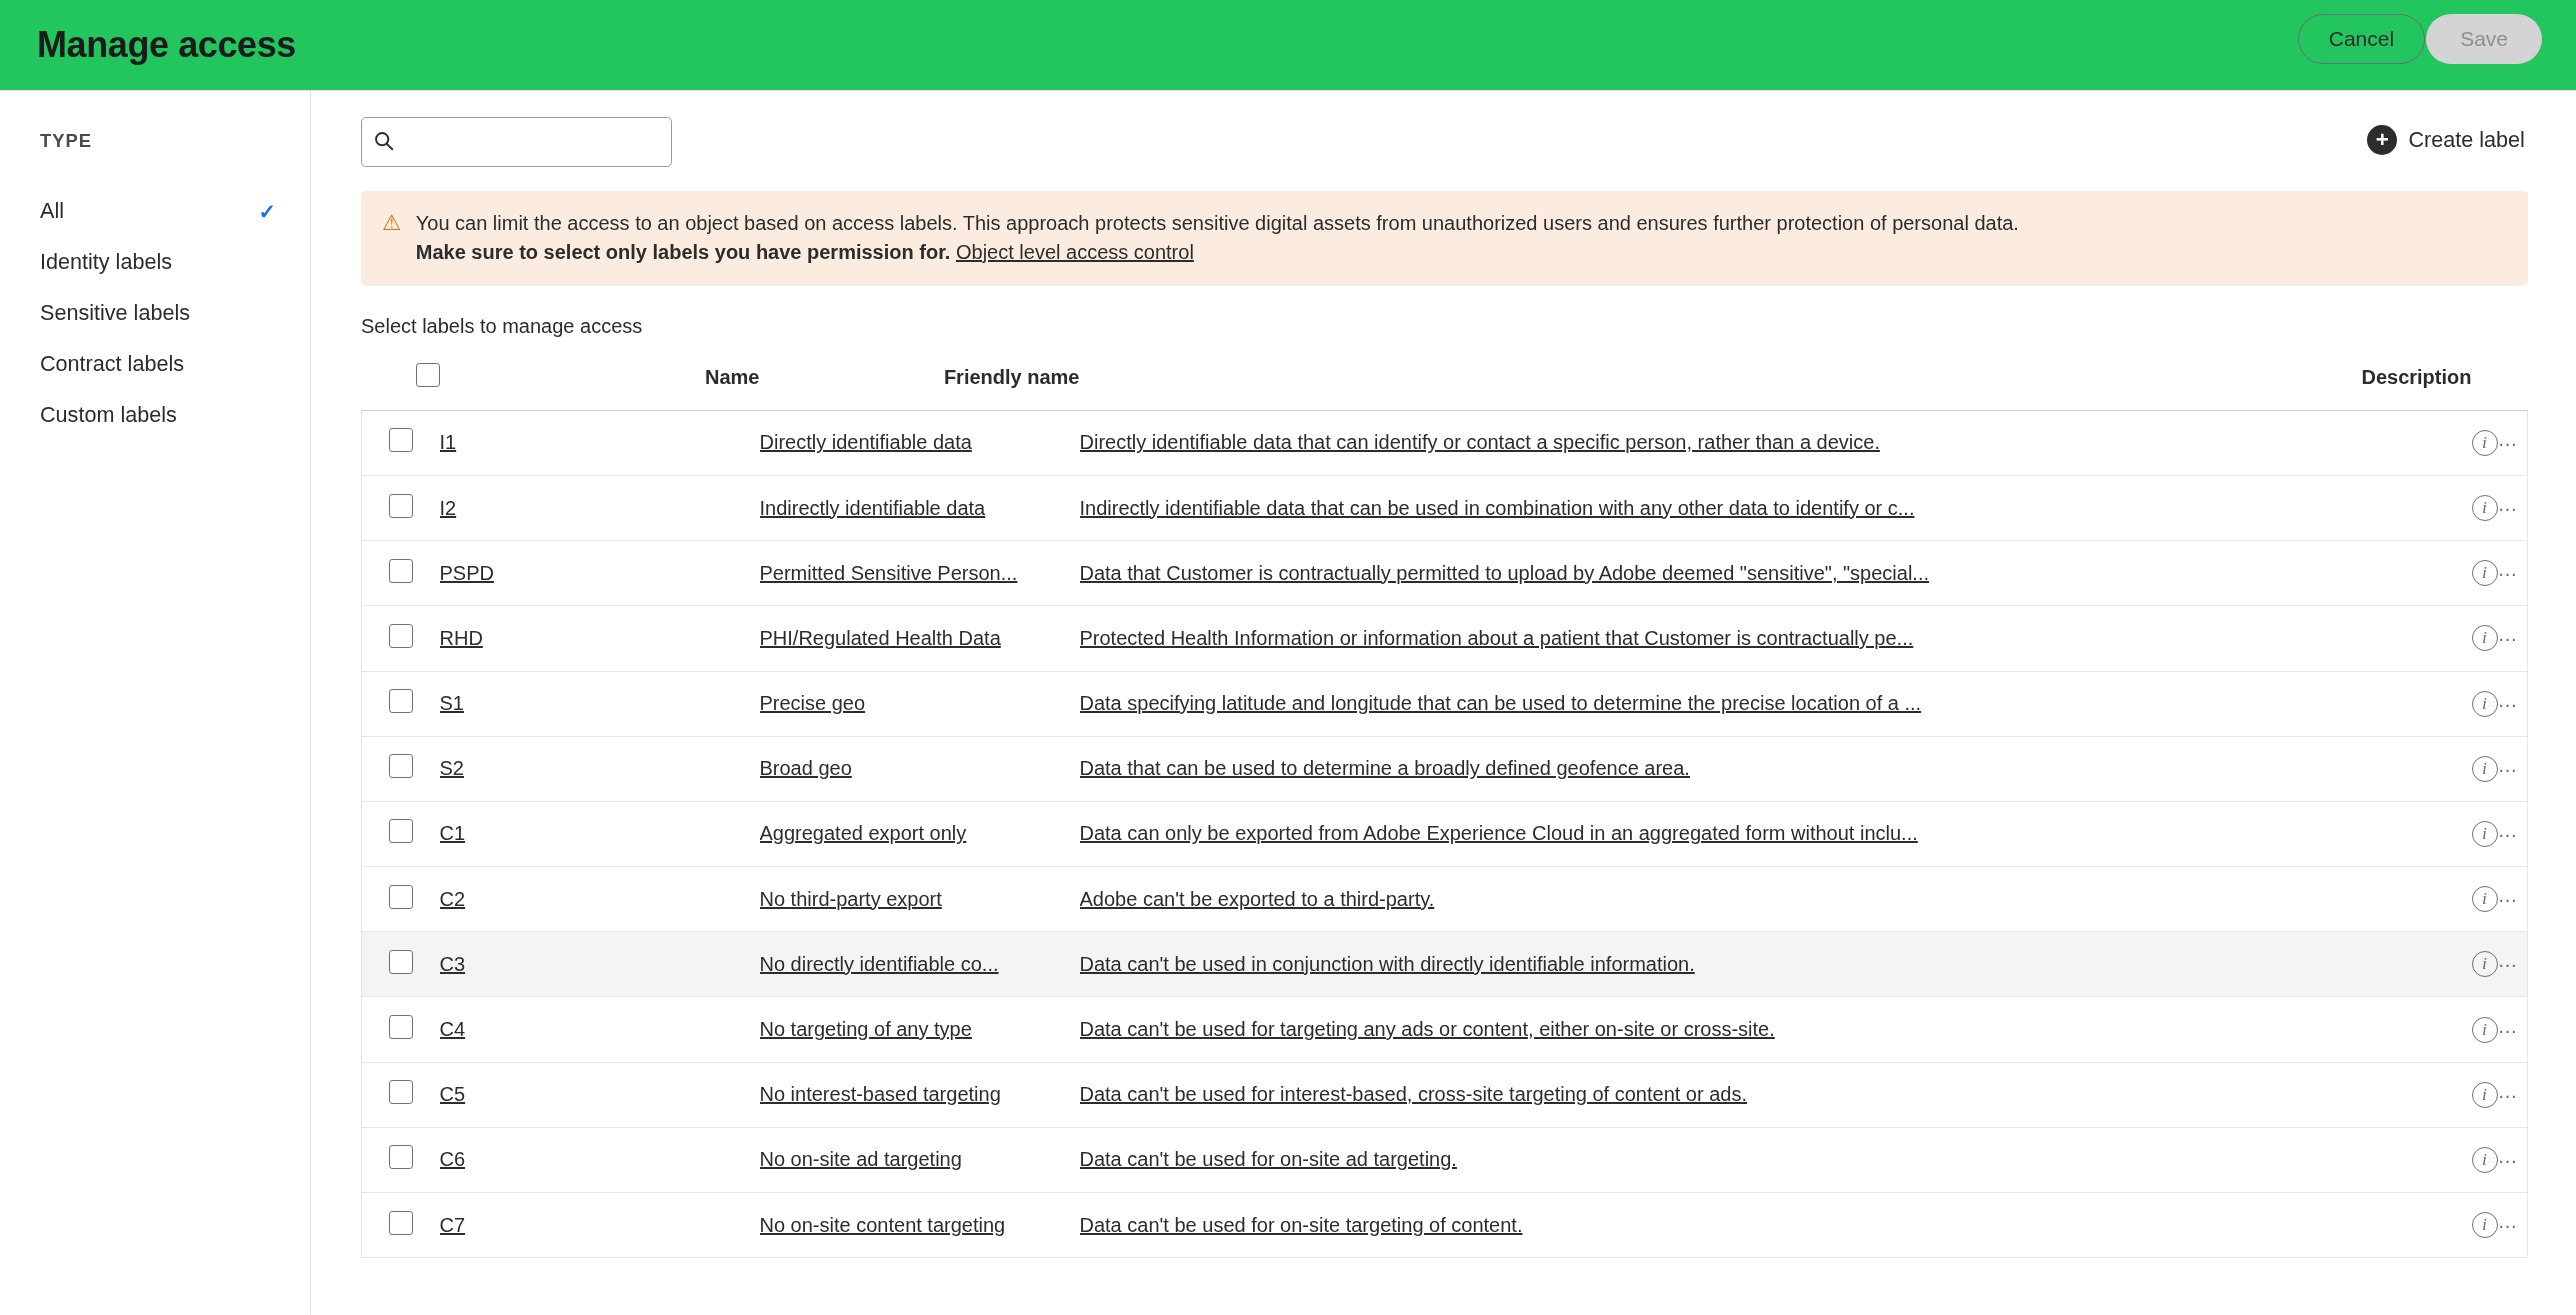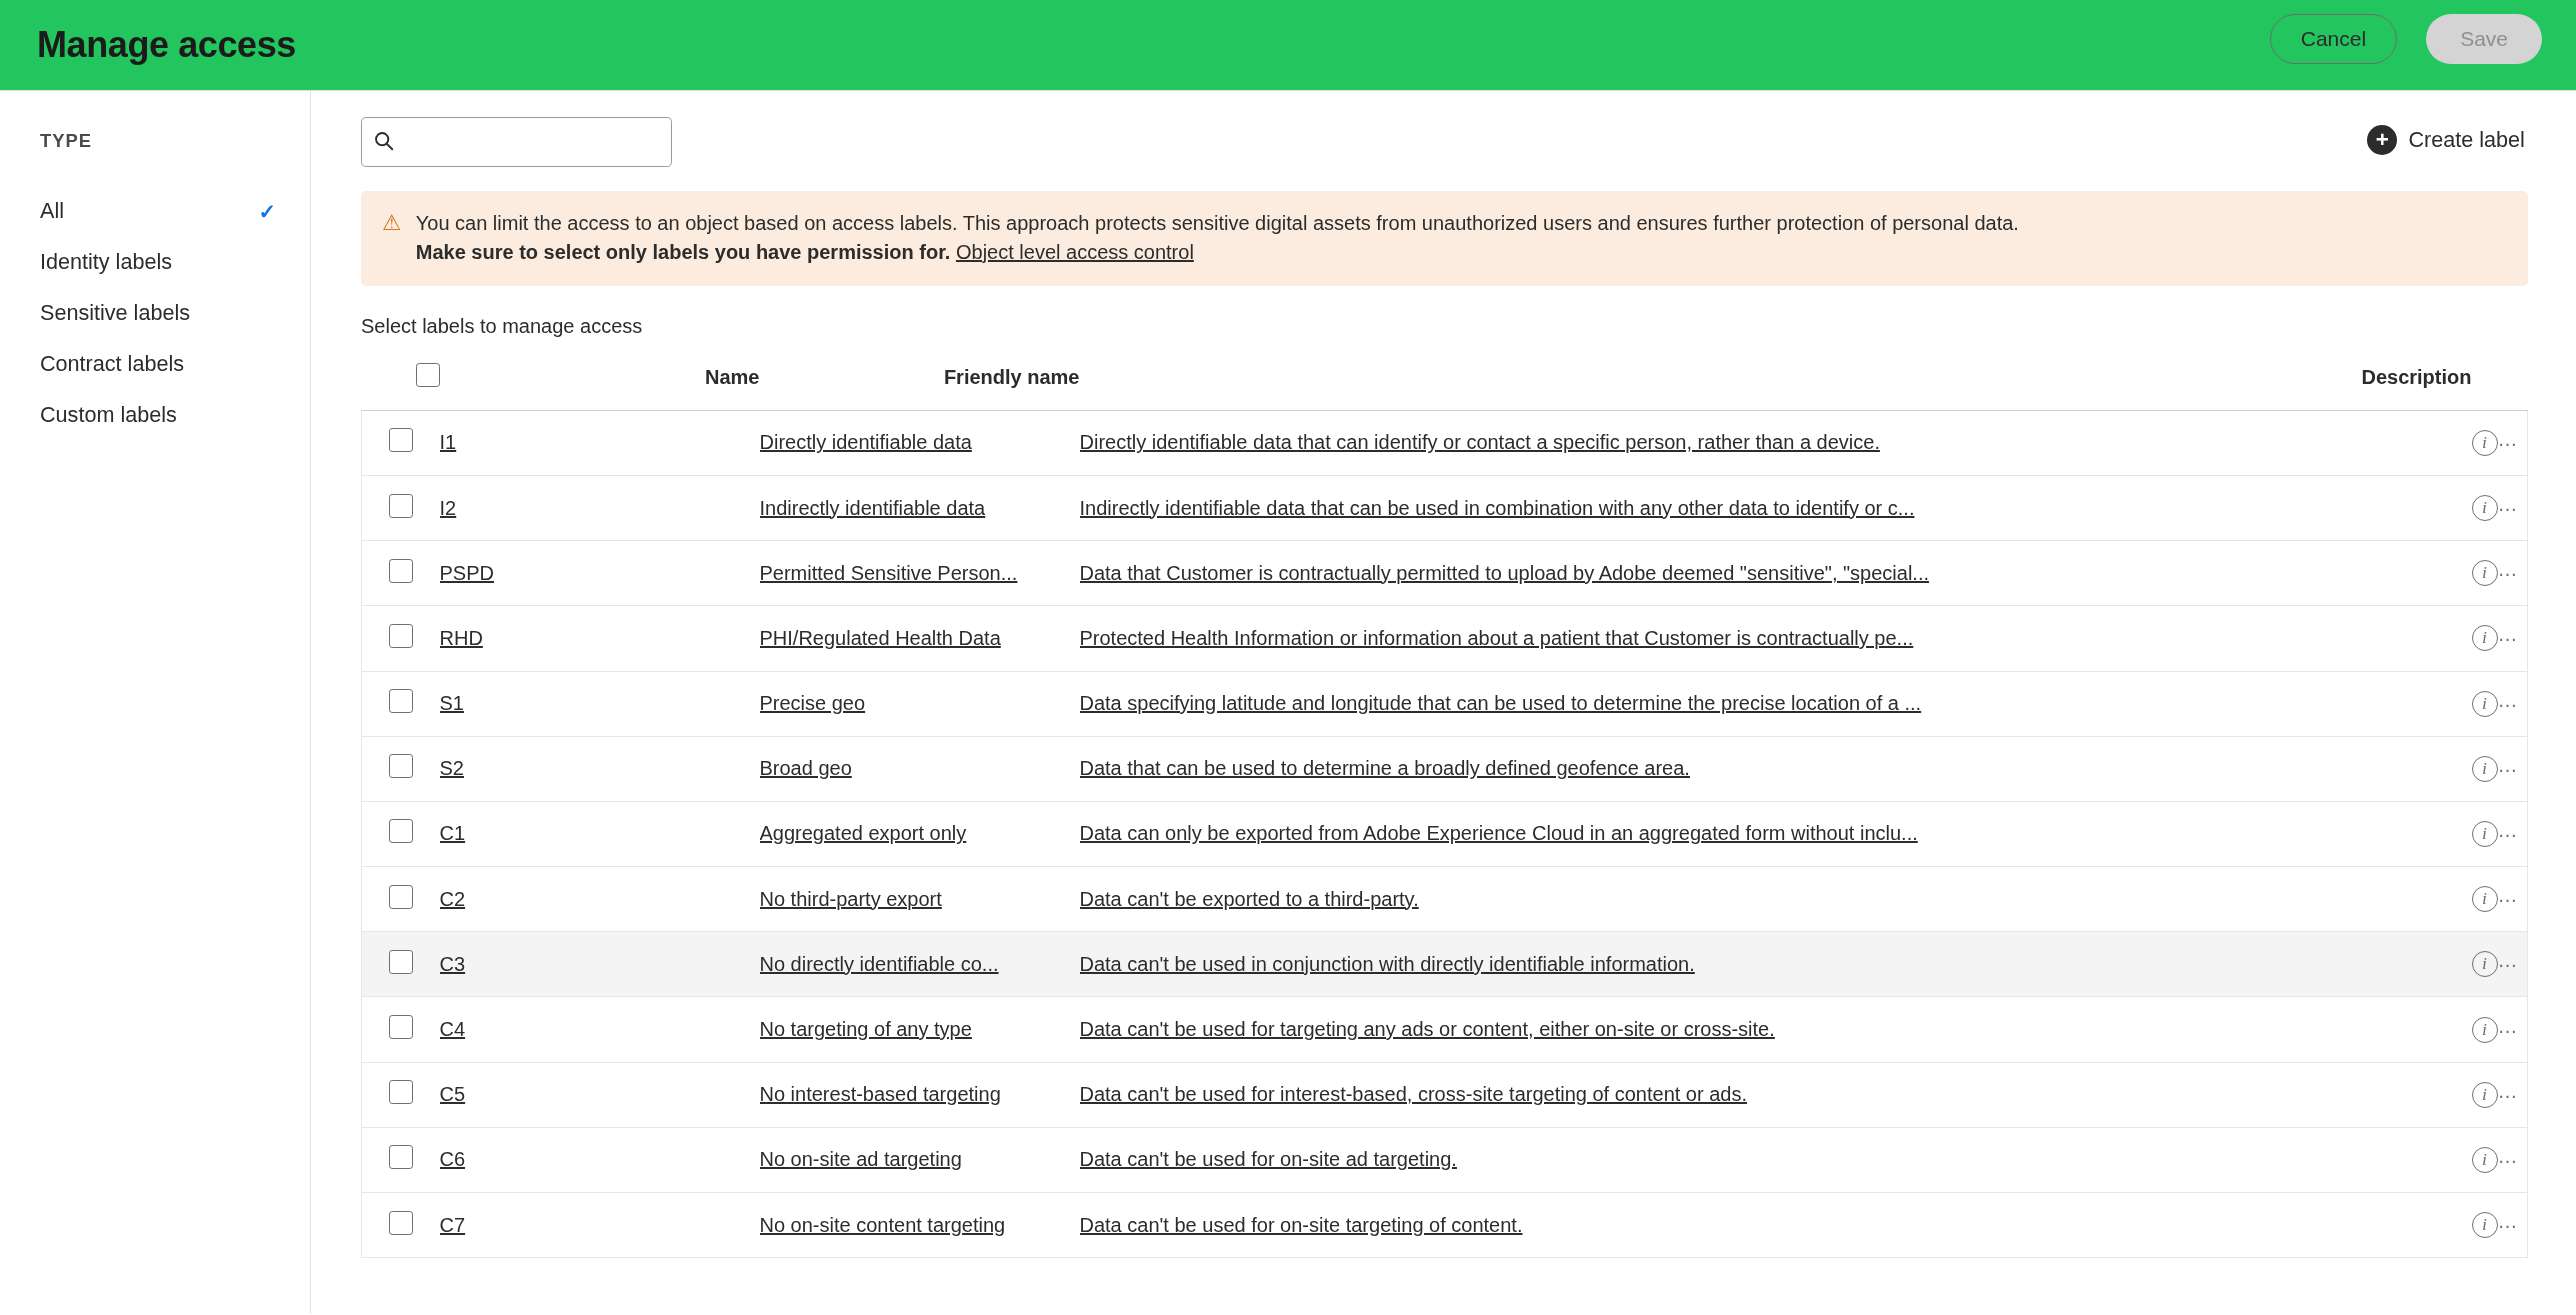--- a/index.html
+++ b/index.html
@@ -27,21 +27,21 @@
     font-weight: bold;
     letter-spacing: -0.4px;
     color: #1b1b1b;
   }
   .header-actions {
     position: absolute;
     right: 34px;
     top: 13.6px;
     display: flex;
     align-items: center;
-    gap: 29px;
+    gap: 1px;
   }
   .btn {
     border-radius: 800px;
     font-size: 21px;
     padding: 0 30px;
     height: 50px;
     line-height: 48px;
     border: 1.6px solid #6e6e6e;
     background: transparent;
     color: #2c2c2c;
@@ -399,21 +399,21 @@
           <td class="col-name">C1</td>
           <td class="col-friendly">Aggregated export only</td>
           <td class="col-desc">Data can only be exported from Adobe Experience Cloud in an aggregated form without inclu...</td>
           <td class="col-info"><span class="info-icon">i</span></td>
         </tr>
 
         <tr>
           <td class="col-check"><span class="checkbox"></span></td>
           <td class="col-name">C2</td>
           <td class="col-friendly">No third-party export</td>
-          <td class="col-desc">Data can't be exported to a third-party.</td>
+          <td class="col-desc">Adobe can't be exported to a third-party.</td>
           <td class="col-info"><span class="info-icon">i</span></td>
         </tr>
 
         <tr class="row-hover">
           <td class="col-check"><span class="checkbox"></span></td>
           <td class="col-name">C3</td>
           <td class="col-friendly">No directly identifiable co...</td>
           <td class="col-desc">Data can't be used in conjunction with directly identifiable information.</td>
           <td class="col-info"><span class="info-icon">i</span></td>
         </tr>

